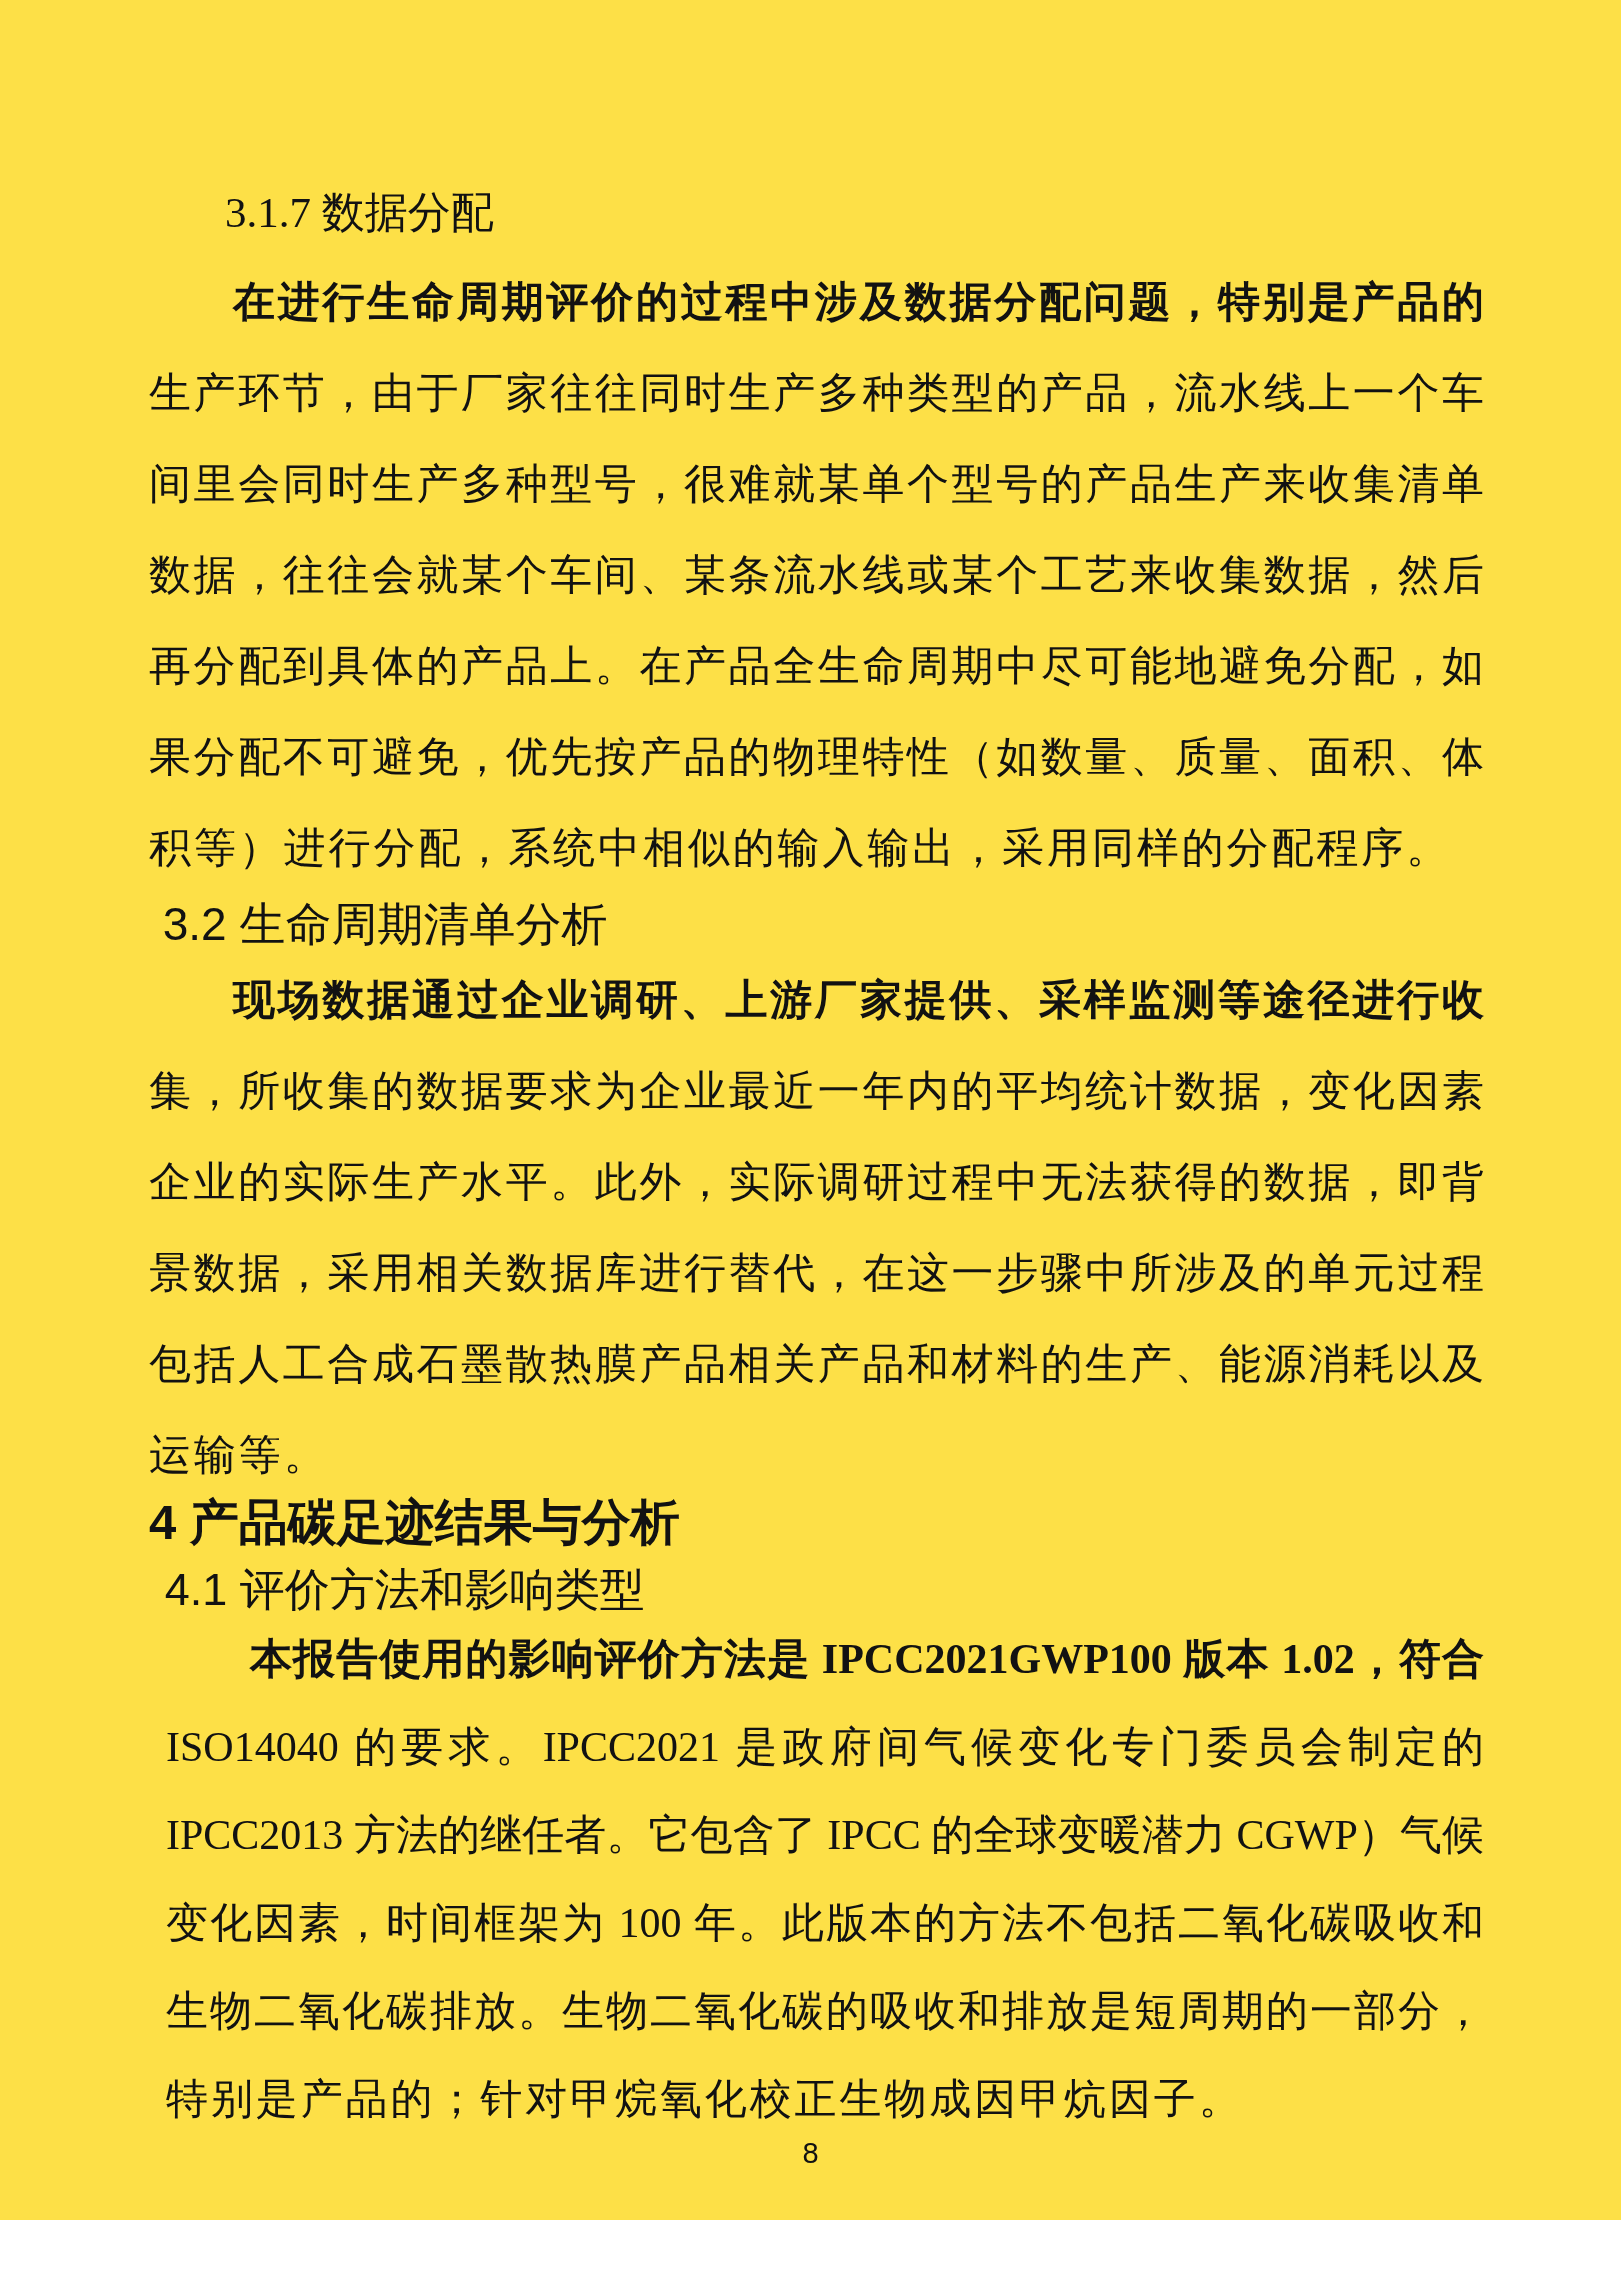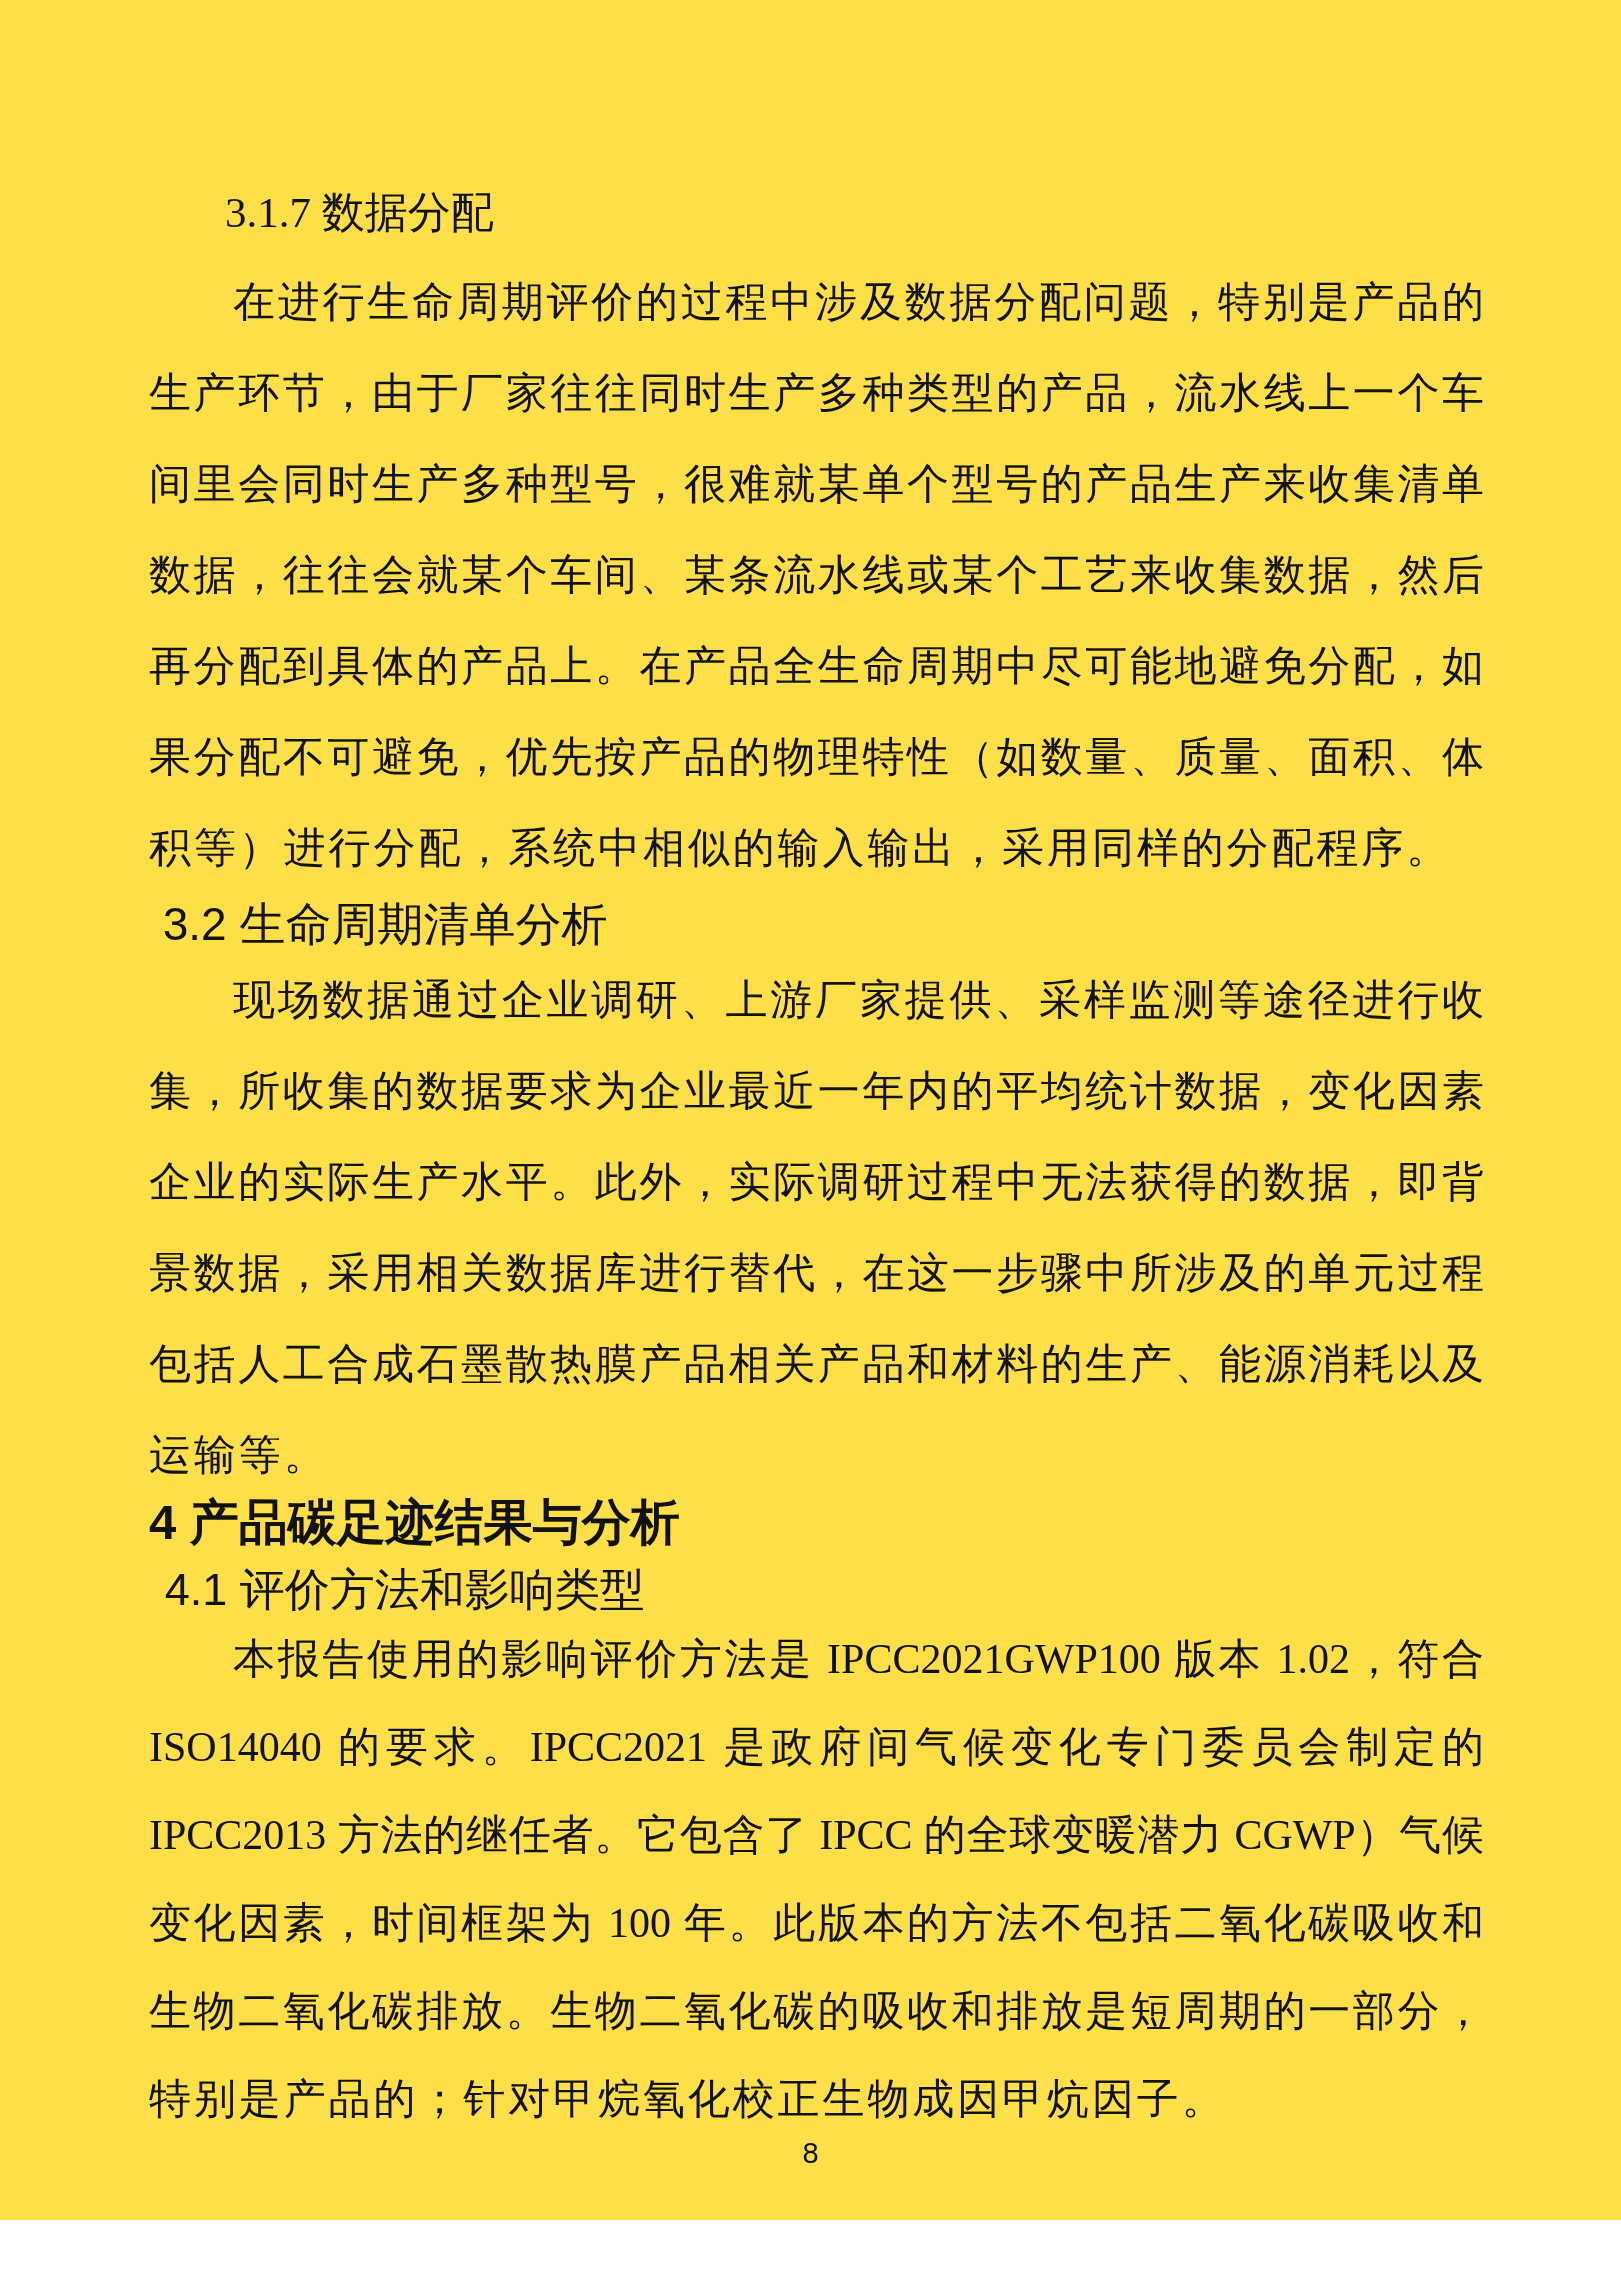--- a/index.html
+++ b/index.html
@@ -52,22 +52,22 @@
   }
   .para .line{
     font-size:42px;
     height:91px;
     line-height:91px;
     text-align:justify;
     text-align-last:justify;
     overflow:hidden;
   }
   .para.p3{margin-top:-5.9px;}
-  .para.p3 .line{height:88px;line-height:88px;}
-  .para .line.indent{padding-left:84px;}
+  .para.p3 .line{height:88px;line-height:88px;margin-left:17px;}
+  .para .line.indent{padding-left:84px;font-weight:bold;}
   .para .line.last{
     text-align:left;
     text-align-last:left;
     letter-spacing:2.9px;
   }
   .page-num{
     position:absolute;
     top:2137px;
     left:0;
     width:100%;

